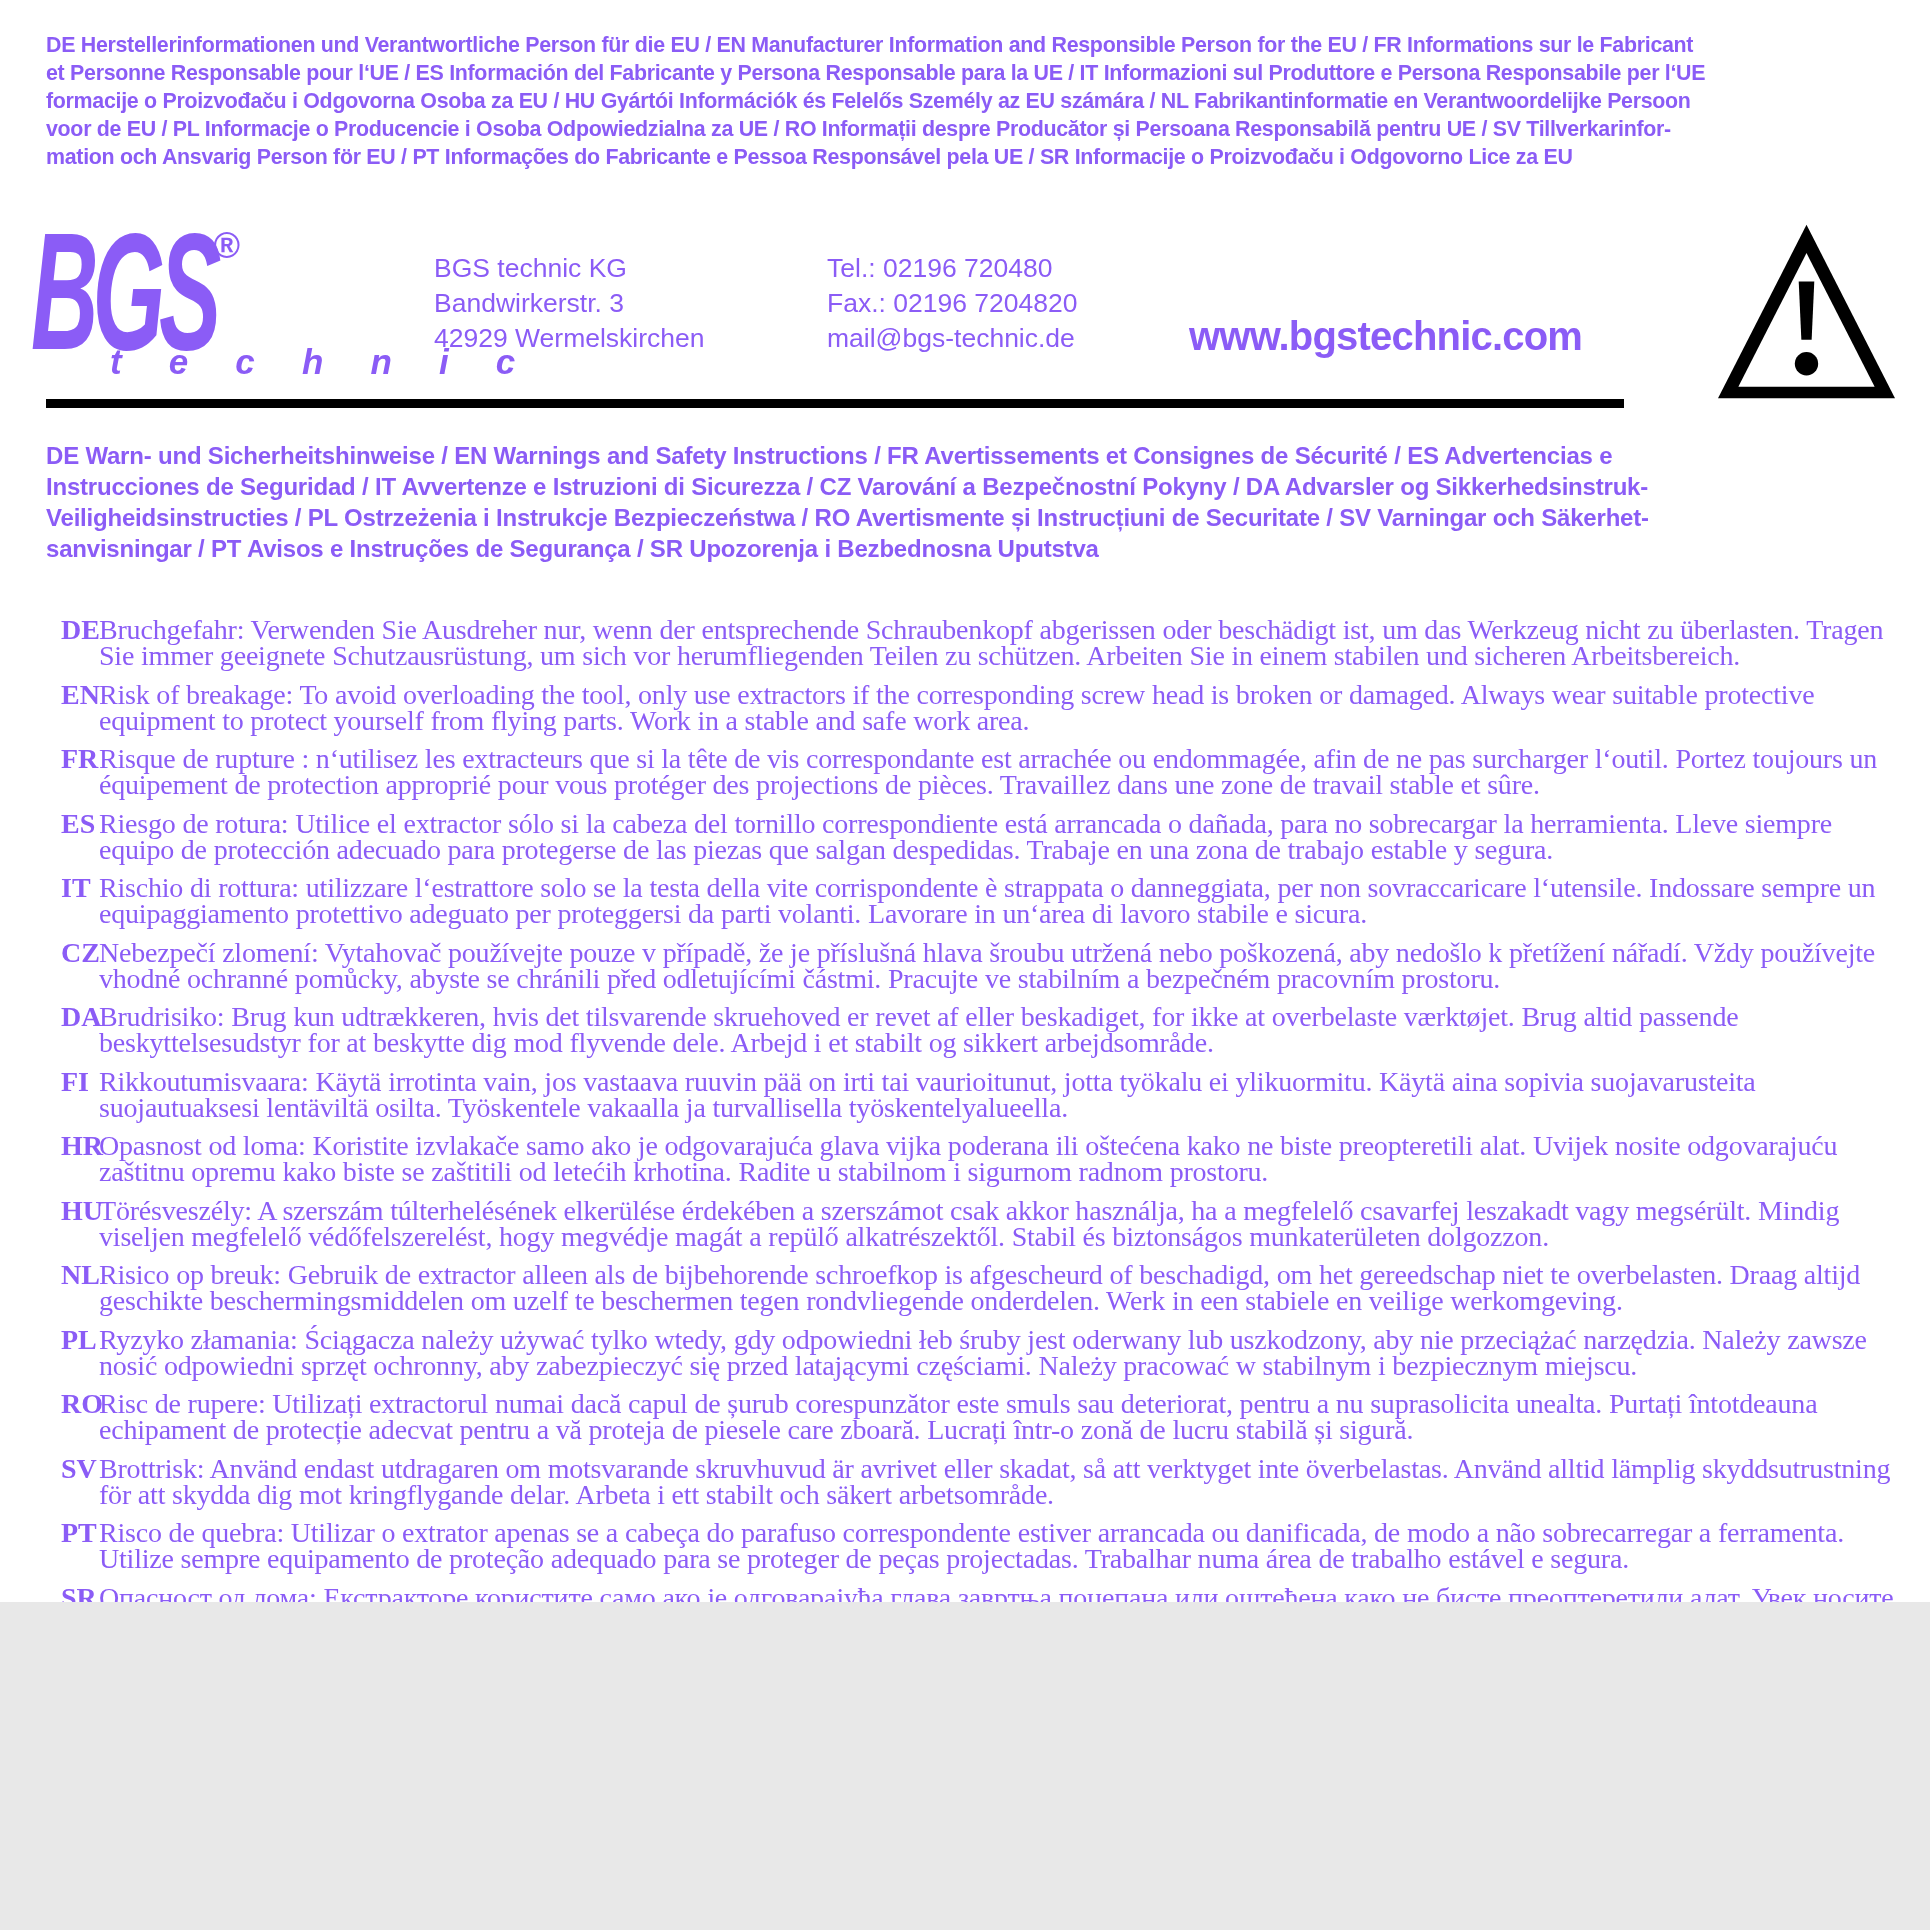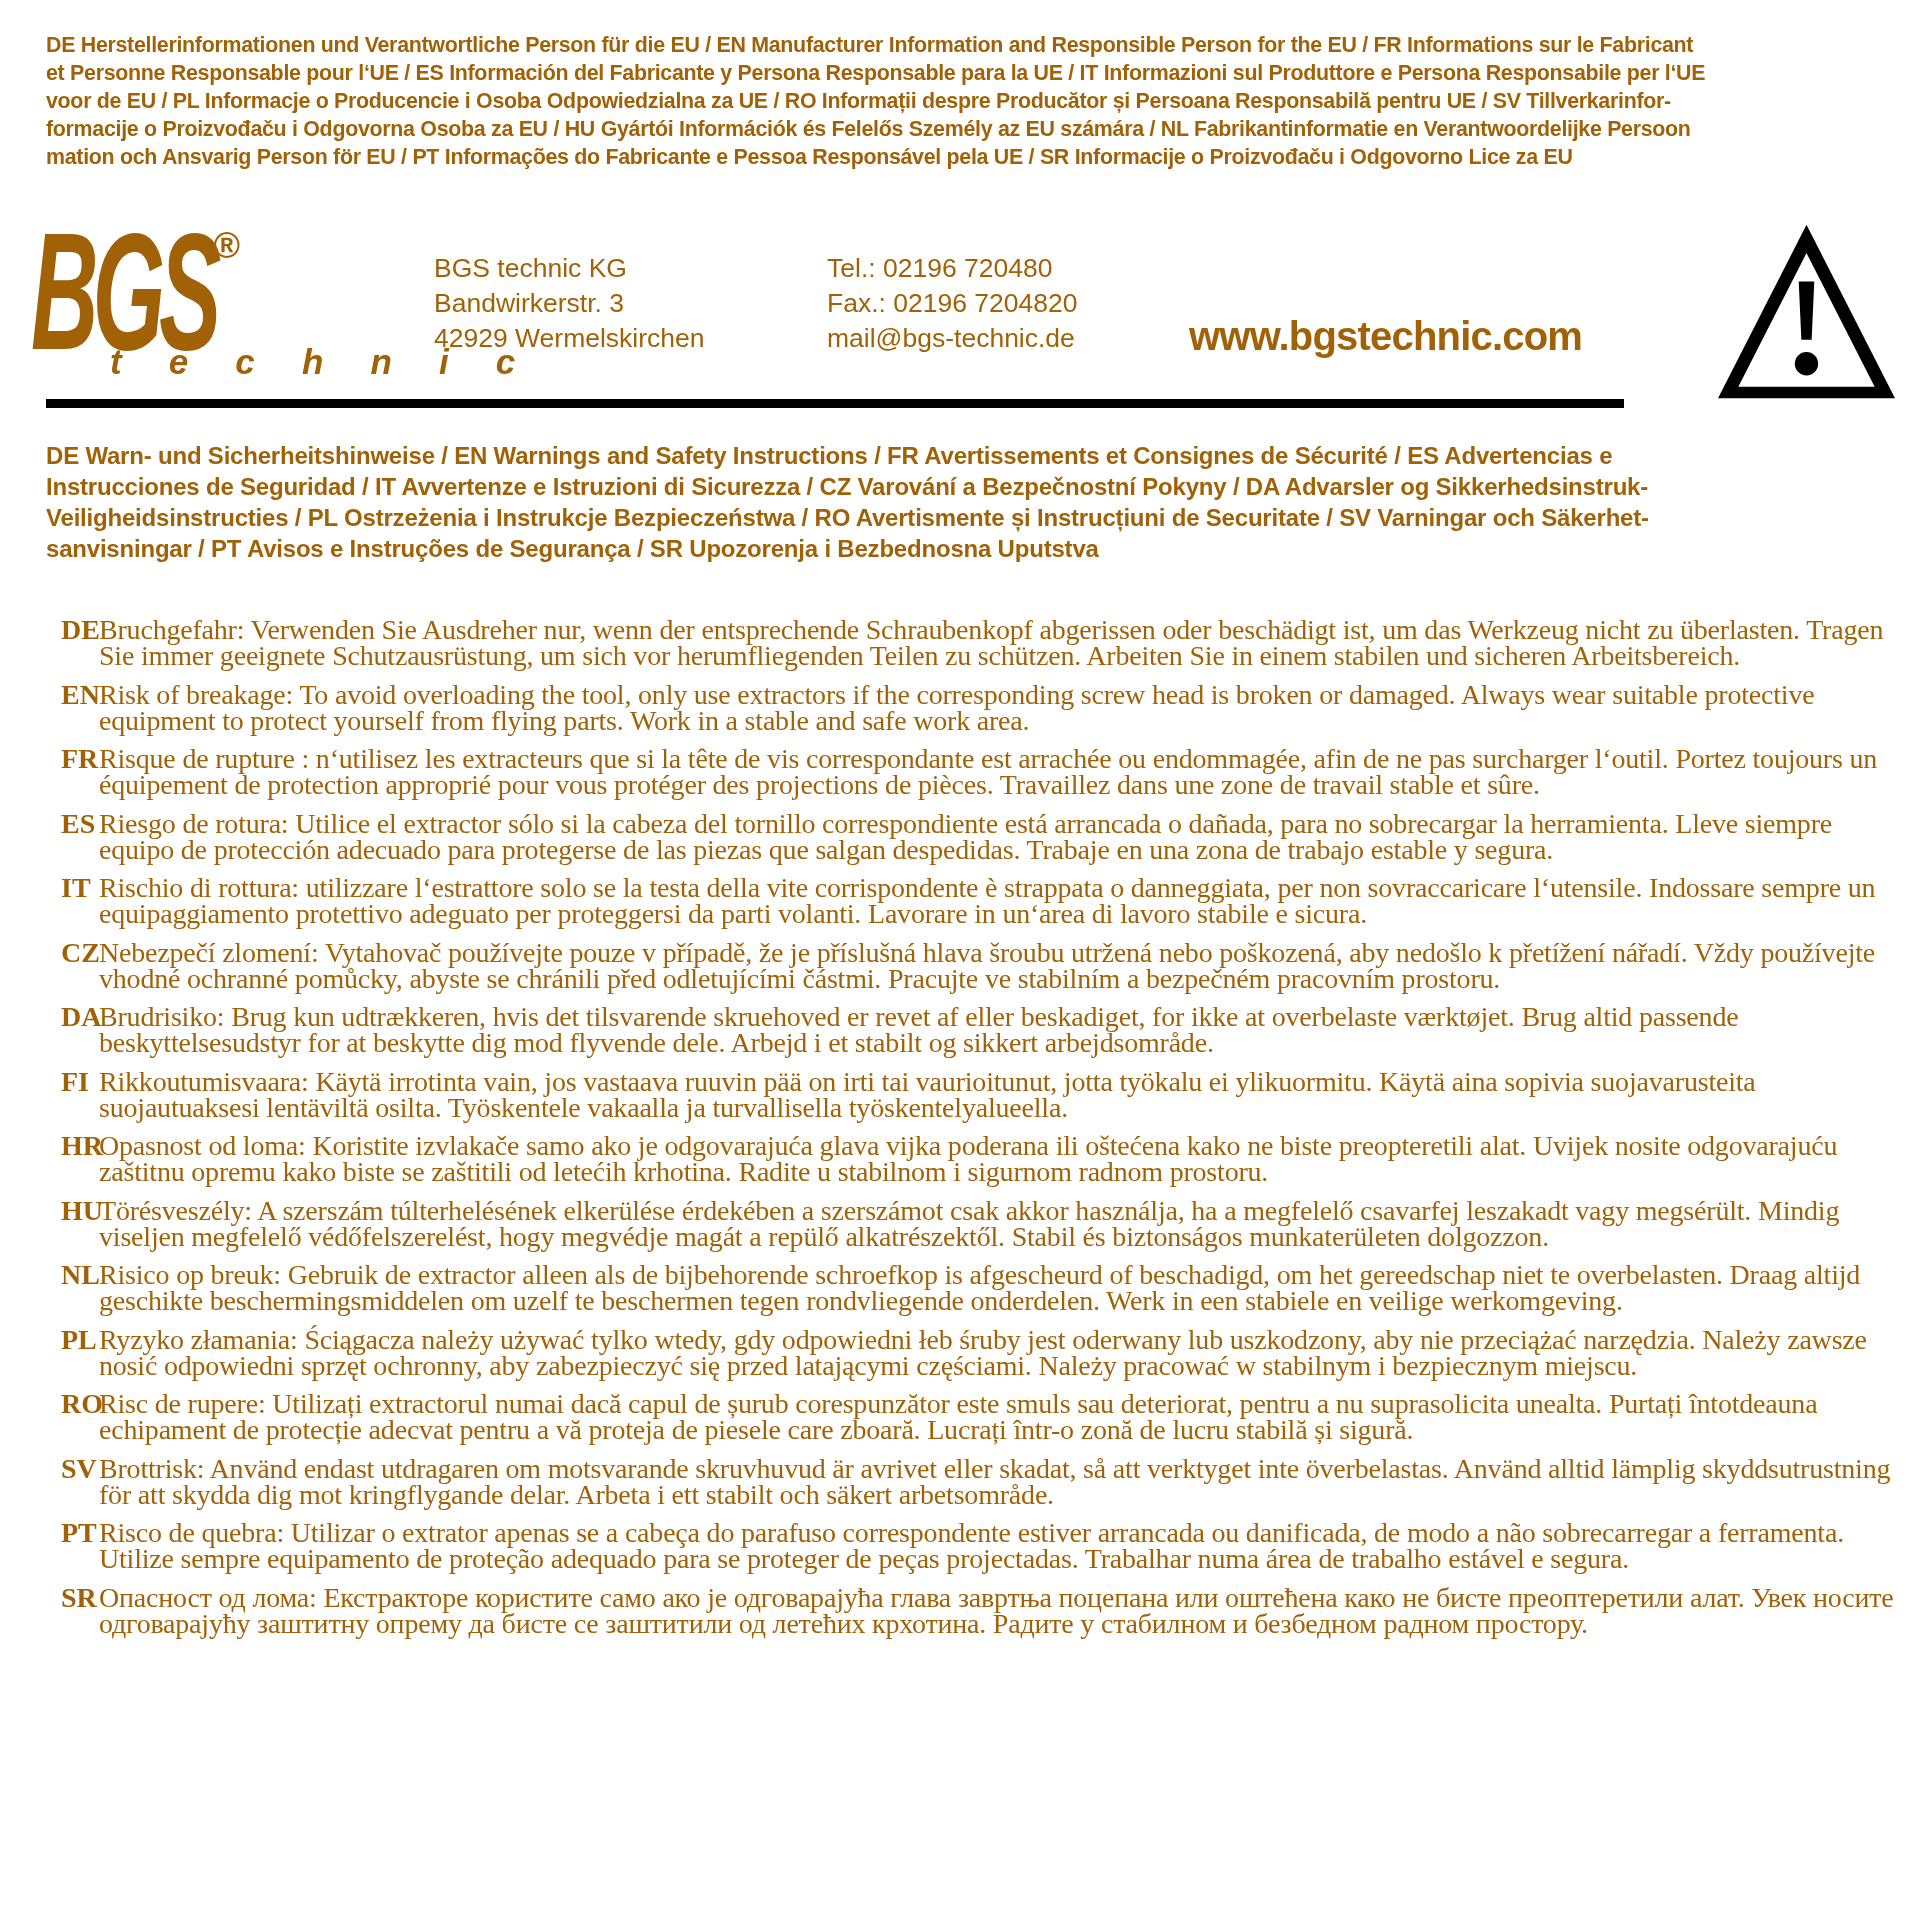--- a/index.html
+++ b/index.html
@@ -1,20 +1,20 @@
 <!DOCTYPE html>
 <html style="font-size:12.5px"><head>
 <meta charset="utf-8">
 <style>
   html,body{margin:0;padding:0;background:#e8e8e8;}
   .page{
     position:relative;
-    width:1930px;height:1930px;
+    width:1930px;height:1602px;
     background:#ffffff;
-    color:#a16207;
+    color:#8b5cf6;
     font-family:"Liberation Sans", sans-serif;
     overflow:hidden;
   }
   
   .mfr-header{
     position:absolute;left:46px;top:31px;width:1862px;
     font-size:21.4px;font-weight:bold;line-height:28px;
     letter-spacing:-0.3px;
   }
   .mfr-header .hline{white-space:nowrap;}
@@ -50,22 +50,22 @@
   .note-text{flex:1;letter-spacing:-0.2px;}
 </style>
 </head>
 <body>
 
 <div class="page">
 
   <div class="mfr-header">
     <div class="hline">DE Herstellerinformationen und Verantwortliche Person für die EU  /  EN Manufacturer Information and Responsible Person for the EU  /  FR Informations sur le Fabricant</div>
     <div class="hline">et Personne Responsable pour l‘UE  /  ES Información del Fabricante y Persona Responsable para la UE  /  IT Informazioni sul Produttore e Persona Responsabile per l‘UE</div>
+    <div class="hline">formacije o Proizvođaču i Odgovorna Osoba za EU  /  HU Gyártói Információk és Felelős Személy az EU számára  /  NL Fabrikantinformatie en Verantwoordelijke Persoon</div>
     <div class="hline">voor de EU  /  PL Informacje o Producencie i Osoba Odpowiedzialna za UE  /  RO Informații despre Producător și Persoana Responsabilă pentru UE  /  SV Tillverkarinfor-</div>
-    <div class="hline">formacije o Proizvođaču i Odgovorna Osoba za EU  /  HU Gyártói Információk és Felelős Személy az EU számára  /  NL Fabrikantinformatie en Verantwoordelijke Persoon</div>
     <div class="hline">mation och Ansvarig Person för EU  /  PT Informações do Fabricante e Pessoa Responsável pela UE  /  SR Informacije o Proizvođaču i Odgovorno Lice za EU</div>
   </div>
 
   <div class="logo-block">
     <div class="logo-bgs">BGS</div>
     <div class="logo-reg">®</div>
     <div class="logo-technic">t e c h n i c</div>
   </div>
 
   <div class="addr-col">

